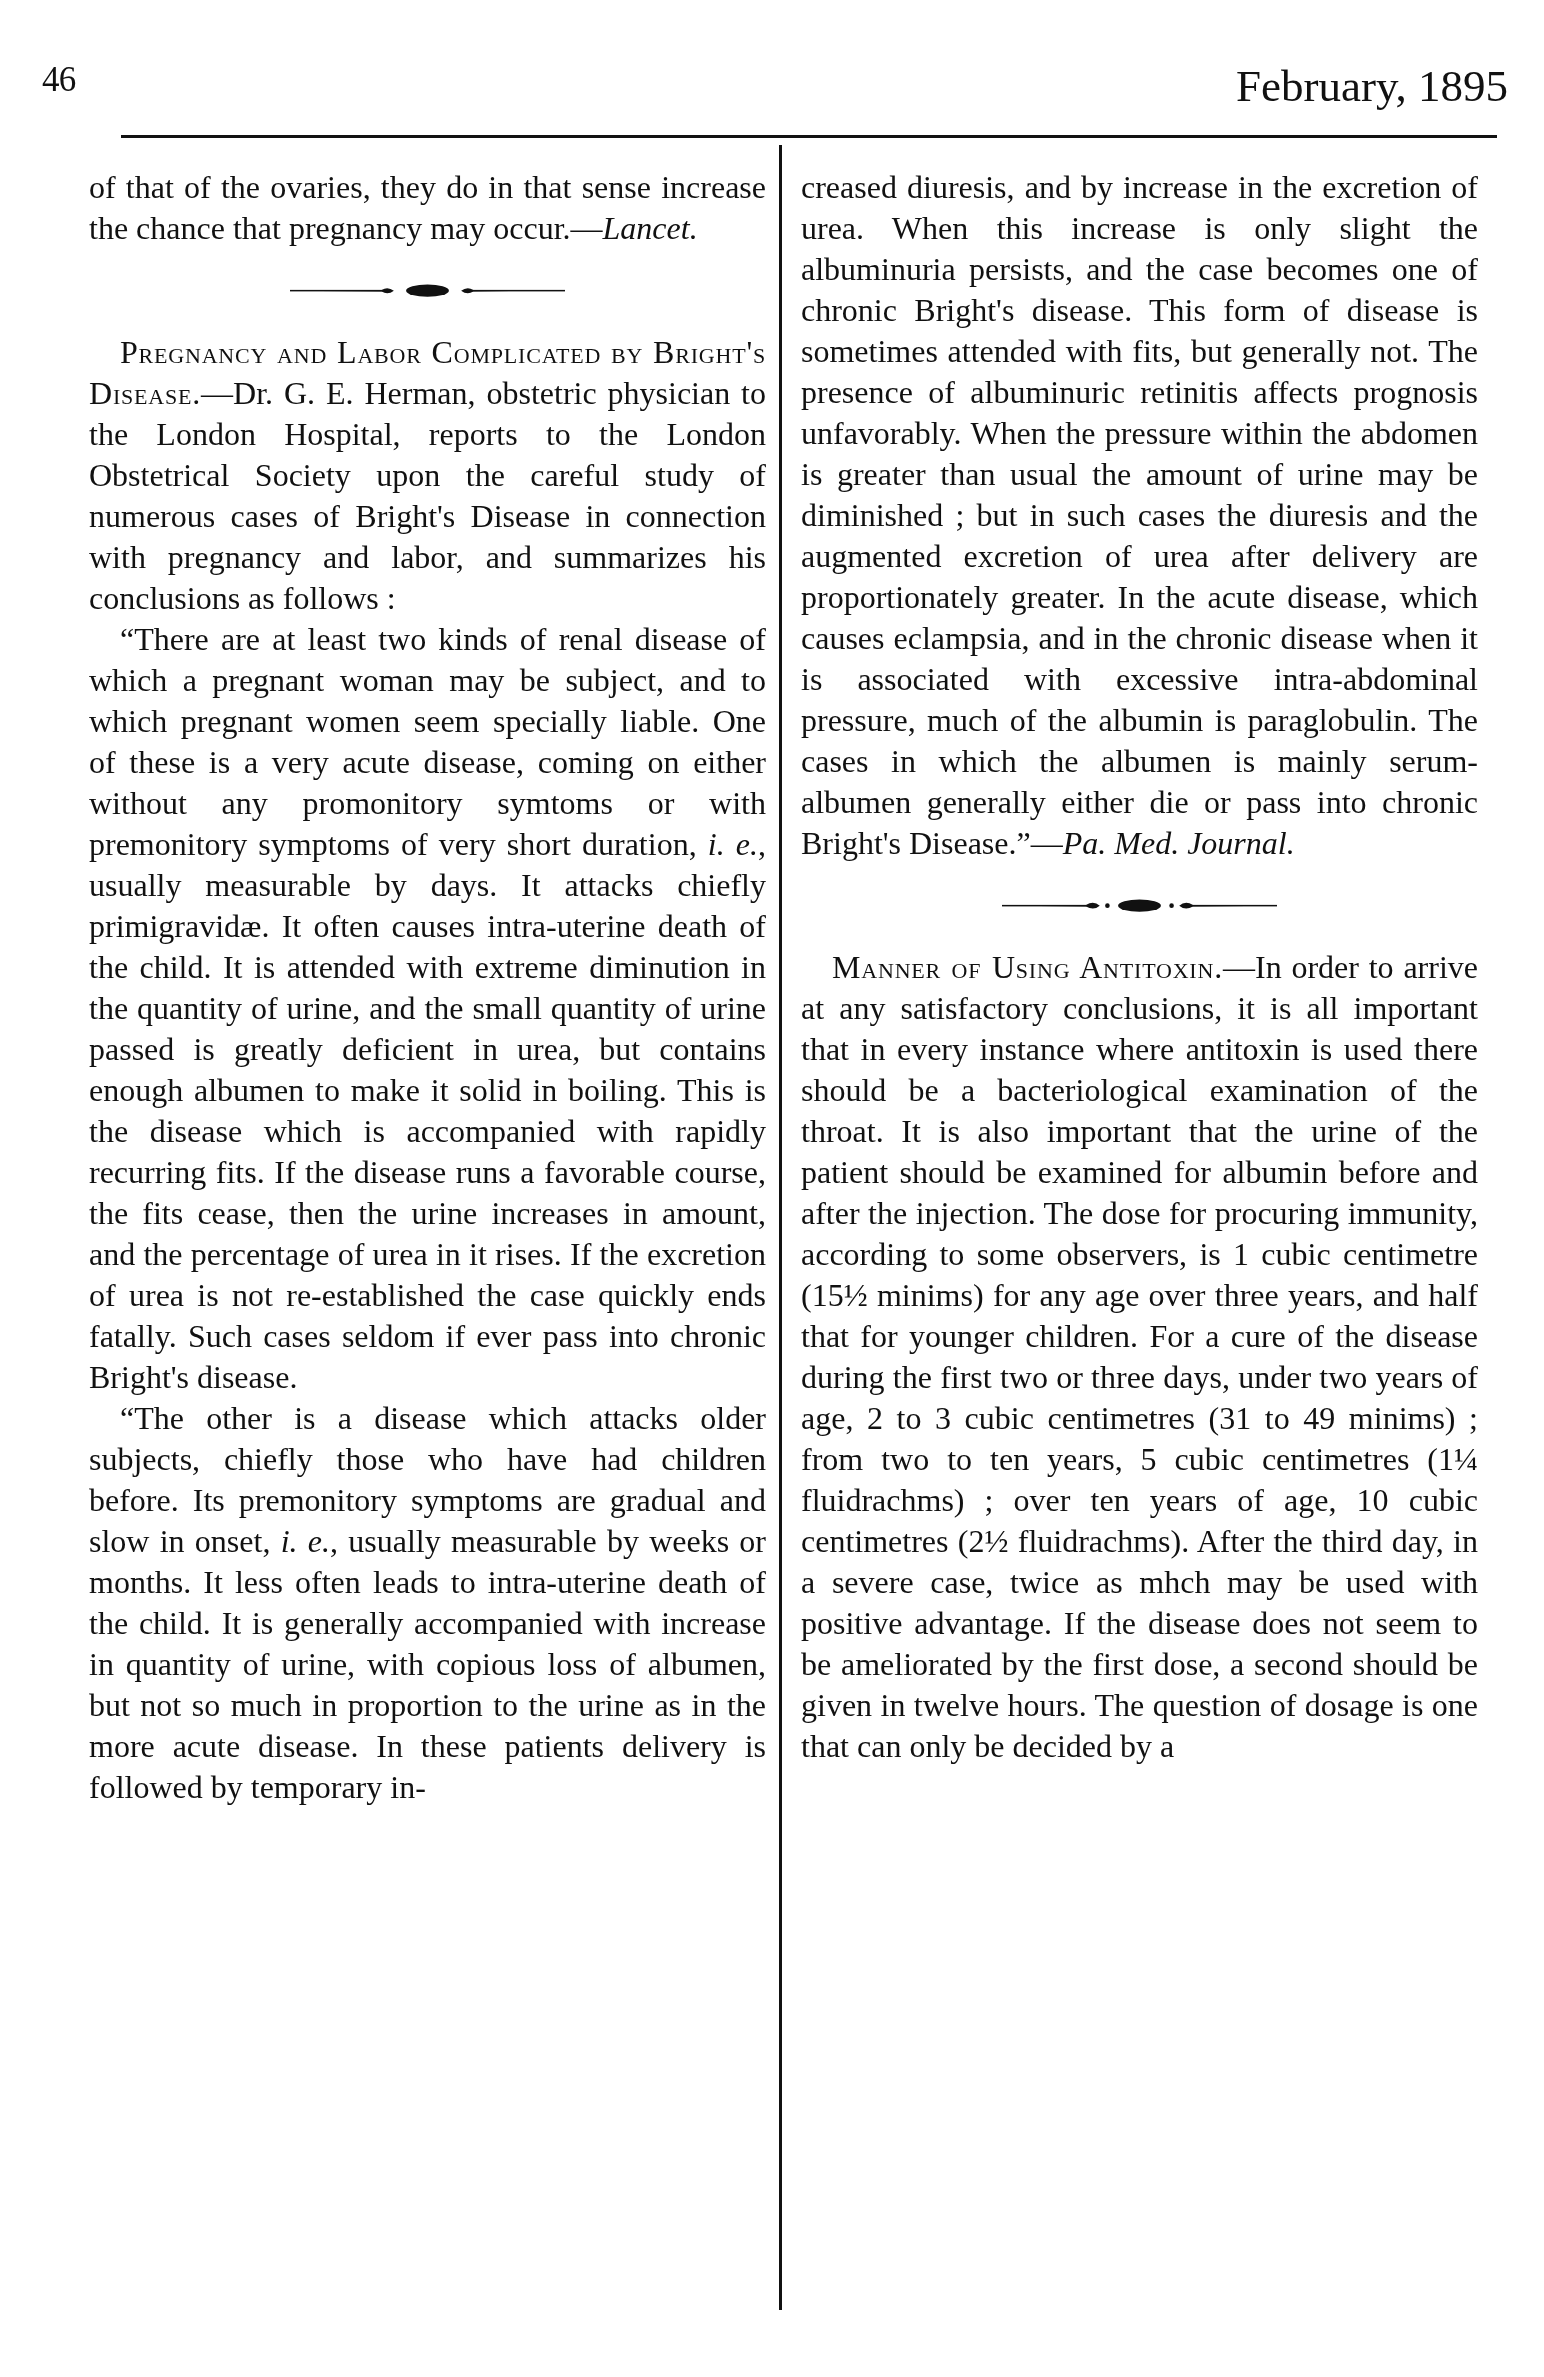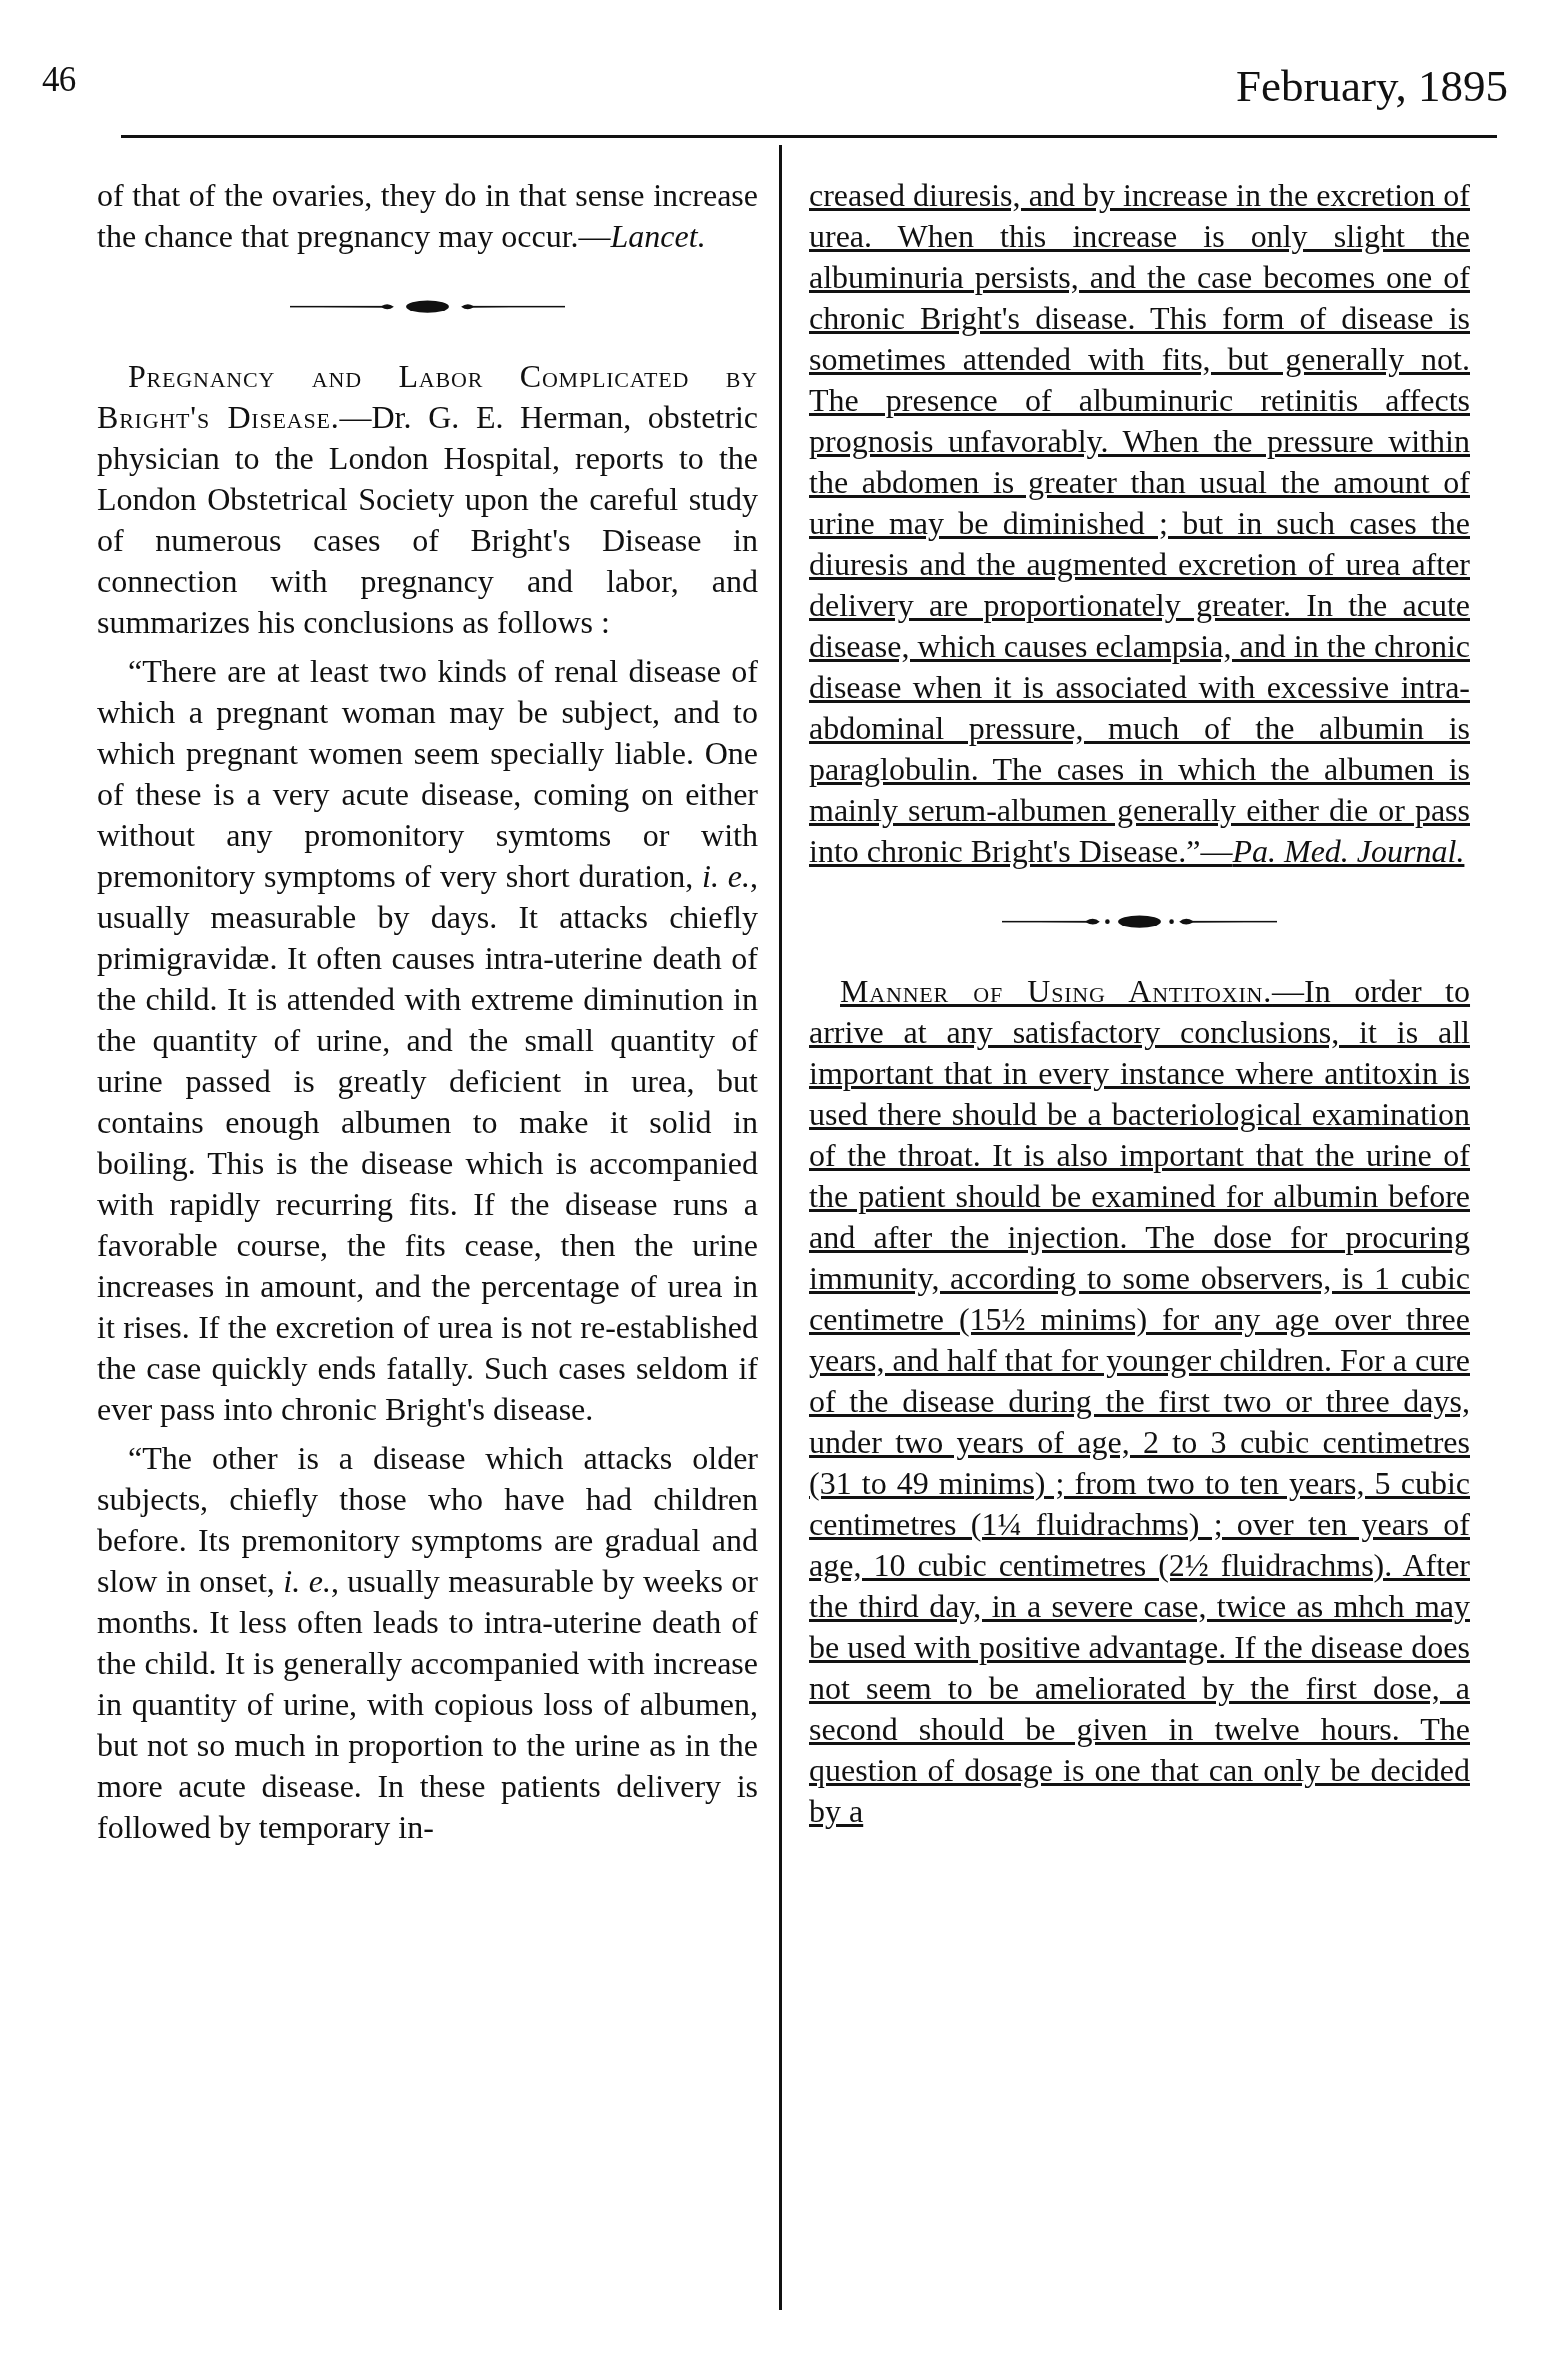--- a/index.html
+++ b/index.html
@@ -6,22 +6,22 @@
   body { width: 1544px; height: 2377px; position: relative; overflow: hidden;
          font-family: "Liberation Serif", "DejaVu Serif", serif; color: #111; }
   .page-header { position: absolute; left: 16px; top: 0; width: 1544px; height: 138px; }
   .page-number { position: absolute; left: 26px; top: 60px; font-size: 35px; letter-spacing: -0.8px; }
   .journal-title { position: absolute; left: 511px; top: 60px; font-size: 35px; letter-spacing: 2.3px; }
   .issue-date { position: absolute; left: 1220px; top: 60px; font-size: 45px; }
   .header-rule { position: absolute; left: 105px; top: 135px; width: 1376px; height: 3.1px; background: #111; }
   .column-divider { position: absolute; left: 779px; top: 145px; width: 3.1px; height: 2165px; background: #111; }
   .column { position: absolute; top: 167px; font-size: 32px; line-height: 41px; text-align: justify; }
   .col-left { left: 89px; width: 677px; }
-  .col-right { left: 801px; width: 677px; text-decoration: underline; }
-  .column p { margin: 8px; text-align: justify; text-align-last: auto; hyphens: manual; }
+  .col-right { left: 801px; width: 677px; }
+  .column p { margin: 0; text-align: justify; text-align-last: auto; hyphens: manual; }
   .indent { text-indent: 31px; }
   .sc { font-variant: small-caps; letter-spacing: 0.8px; }
   .it { font-style: italic; }
   .ornament { height: 83px; display: flex; align-items: center; justify-content: center; }
   .ornament svg { display: block; }
   .source { font-style: italic; }
 </style>
 </head>
 <body>
 

